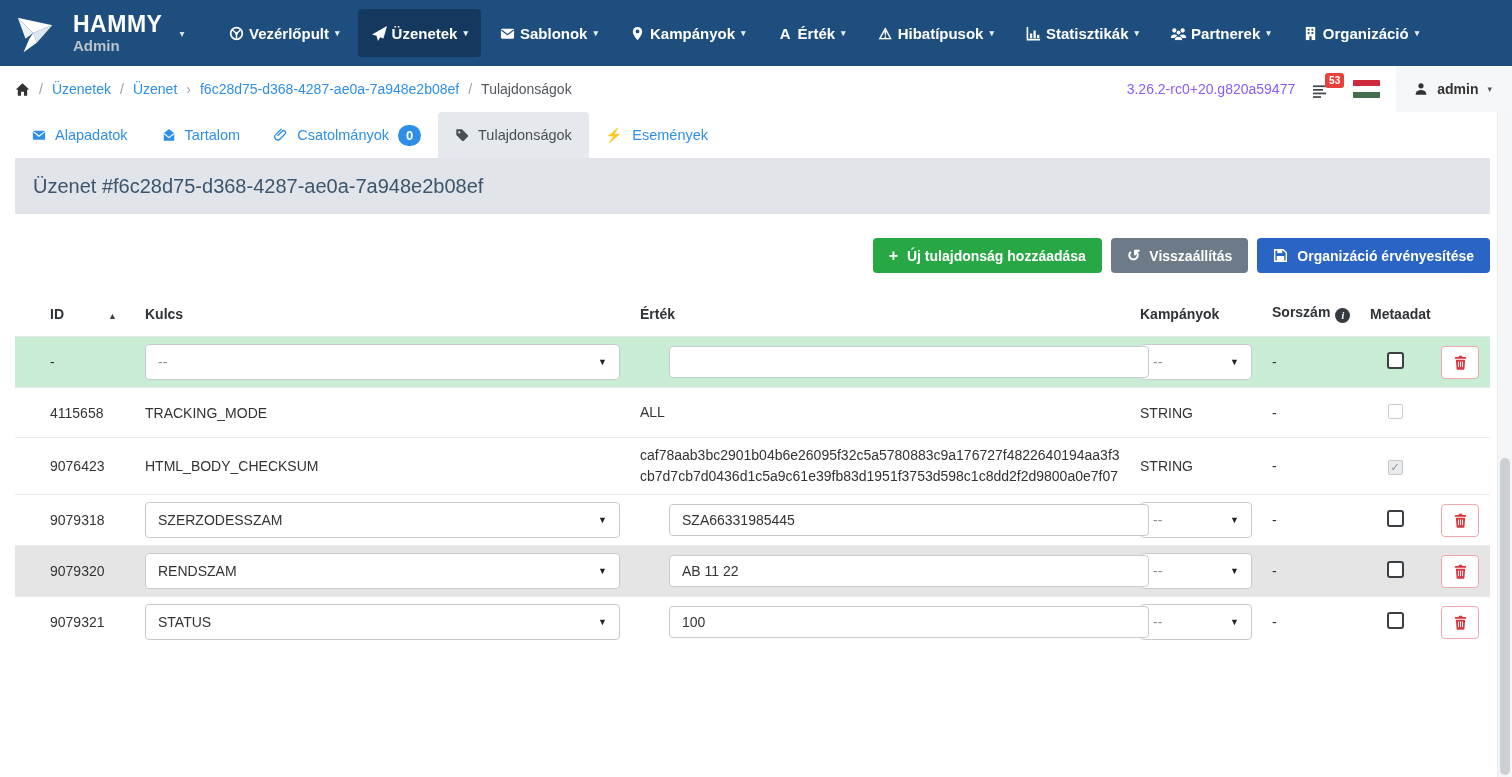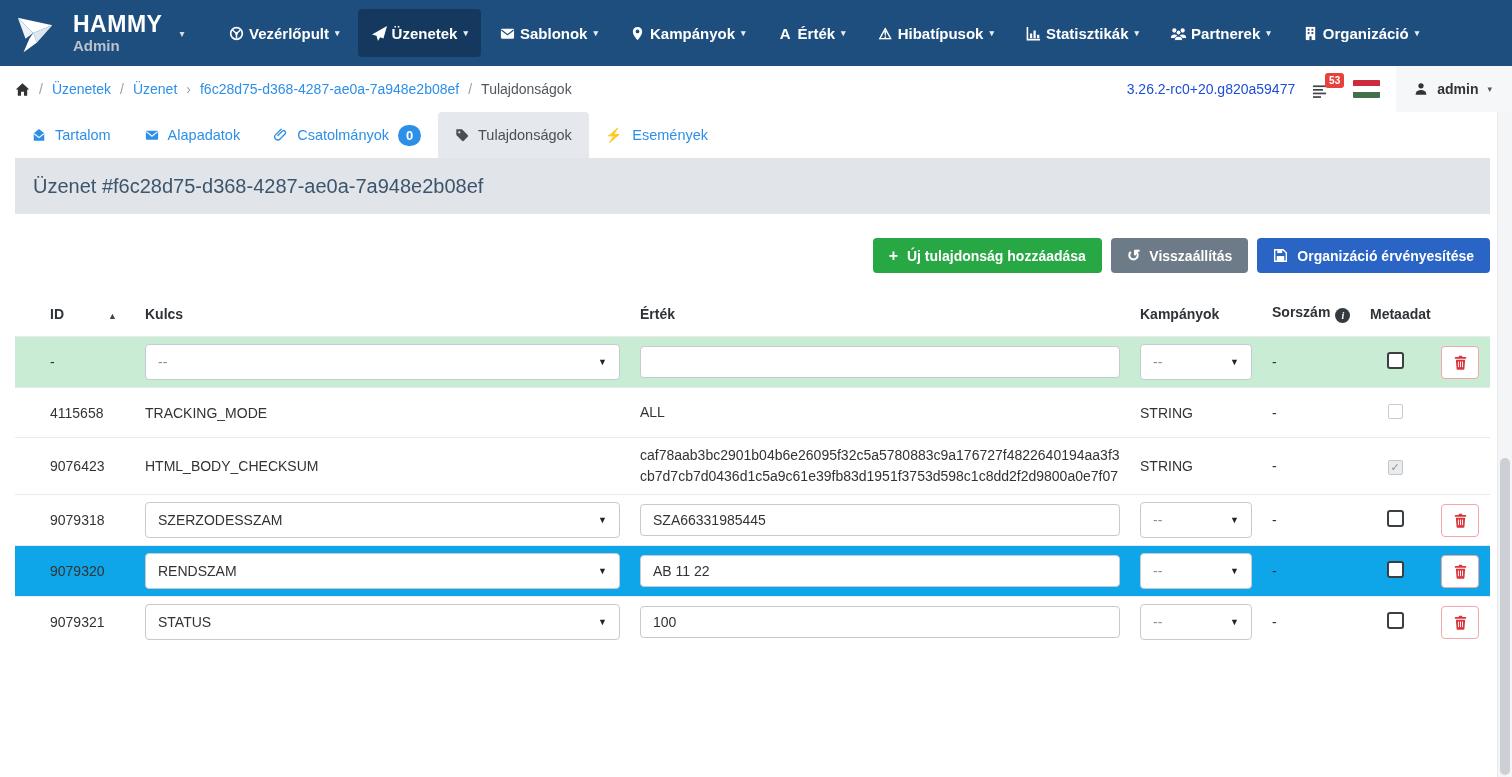--- a/index.html
+++ b/index.html
@@ -24,21 +24,21 @@
   .nav-caret { font-size:9px; margin-left:2px; color:#e8edf2; }
 
   
   .crumb-bar { height:46px; background:#fff; display:flex; align-items:center; justify-content:space-between; padding-left:15px; }
   .crumbs { display:flex; align-items:center; gap:9px; font-size:14px; }
   .crumb-link { color:#2d8fe8; cursor:pointer; }
   .crumb-sep { color:#9aa0a6; }
   .crumb-current { color:#51575d; }
   .home-ico { width:15px; height:15px; fill:#2d8fe8; display:block; }
   .crumb-right { display:flex; align-items:center; gap:16px; height:100%; }
-  .version { color:#1d4ed8; font-size:14px; }
+  .version { color:#8b5cf6; font-size:14px; }
   .notif { position:relative; width:20px; height:18px; cursor:pointer; }
   .notif .svgi { width:18px; height:16px; color:#3f454b; margin-top:3px; }
   .notif-badge { position:absolute; top:-7px; right:-13px; background:#e8403a; color:#fff;
     font-size:10px; font-weight:bold; padding:1px 4px; border-radius:3px; line-height:1.3; }
   .flag { width:27px; height:18px; display:flex; flex-direction:column; border-radius:1px; overflow:hidden; cursor:pointer; margin-left:6px; }
   .flag div { flex:1; }
   .user-chip { height:46px; display:flex; align-items:center; gap:9px; background:#f6f7f8; padding:0 20px 0 18px; cursor:pointer; }
   .user-chip .svgi { width:14px; height:14px; color:#333; }
   .user-name { font-weight:bold; font-size:14px; color:#333; }
   .user-caret { font-size:9px; color:#555; }
@@ -70,28 +70,28 @@
   
   .grid { margin:16px 22px 0 15px; border-collapse:collapse; table-layout:fixed; width:1475px; font-size:14px; }
   .grid th { text-align:left; font-weight:bold; color:#2f3337; padding:15px 10px 13px; white-space:nowrap; }
   .grid td { padding:7px 10px; height:50px; border-top:1px solid #e8eaec; vertical-align:middle; }
   .col-id { padding-left:35px !important; }
   .sort { font-size:9px; color:#444; margin-left:44px; }
   .info-ico { display:inline-flex; align-items:center; justify-content:center; width:15px; height:15px; border-radius:50%;
     background:#343a40; color:#fff; font-size:10px; font-weight:bold; font-family:"Liberation Serif", serif;
     font-style:italic; margin-left:5px; vertical-align:-2px; cursor:pointer; }
   .row-new td { background:#c9ecd4; }
-  .row-info td { background:#0ea5e9; }
+  .row-info td { background:#e5e5e5; }
   .wrapval { word-break:break-all; line-height:1.5; }
   .sel { display:flex; align-items:center; justify-content:space-between; height:36px; background:#fff;
     border:1px solid #c6cbd0; border-radius:4px; padding:0 12px; cursor:pointer; color:#333; }
   .sel .muted { color:#8a9096; }
   .sel-caret { font-size:9px; color:#222; }
   .tin { width:100%; height:30px; border:1px solid #c6cbd0; border-radius:4px; padding:15px 12px;
-    font-size:14px; font-family:inherit; color:#333; background:#fff; }
+    font-size:14px; font-family:inherit; color:#333; background:#fff;margin-left:29px; }
   .cell-center { text-align:center; }
   .cb { width:17px; height:17px; border:2px solid #3a3f44; border-radius:3px; background:#fff;
     display:inline-flex; align-items:center; justify-content:center; cursor:pointer; }
   .cb.disabled { width:15px; height:15px; border:1px solid #c8ccd0; border-radius:2px; cursor:default; }
   .cb.checked { background:#e9ebed; border-color:#c3c7cb; color:#8a9097; font-size:11px; }
   .btn-trash { width:38px; height:33px; background:#fff; border:1px solid #f0a6aa; border-radius:4px;
     display:inline-flex; align-items:center; justify-content:center; cursor:pointer; color:#d9363e; }
   .btn-trash .svgi { width:13px; height:15px; }
 
   
@@ -306,29 +306,29 @@
         </svg>
       <span class="user-name">admin</span>
       <span class="user-caret">▾</span>
     </div>
   </div>
 </div>
 
 <div class="tabs-row">
   <div class="tab">
     <svg class="svgi">
-        <use href="#i-envelope-open"></use>
-      </svg>
-    <span>Tartalom</span>
+        <use href="#i-envelope"></use>
+      </svg>
+    <span>Alapadatok</span>
   </div>
   <div class="tab">
     <svg class="svgi">
-        <use href="#i-envelope"></use>
-      </svg>
-    <span>Alapadatok</span>
+        <use href="#i-envelope-open"></use>
+      </svg>
+    <span>Tartalom</span>
   </div>
   <div class="tab">
     <svg class="svgi">
         <use href="#i-clip"></use>
       </svg>
     <span>Csatolmányok</span>
     <span class="tab-badge">0</span>
   </div>
   <div class="tab active">
     <svg class="svgi">

